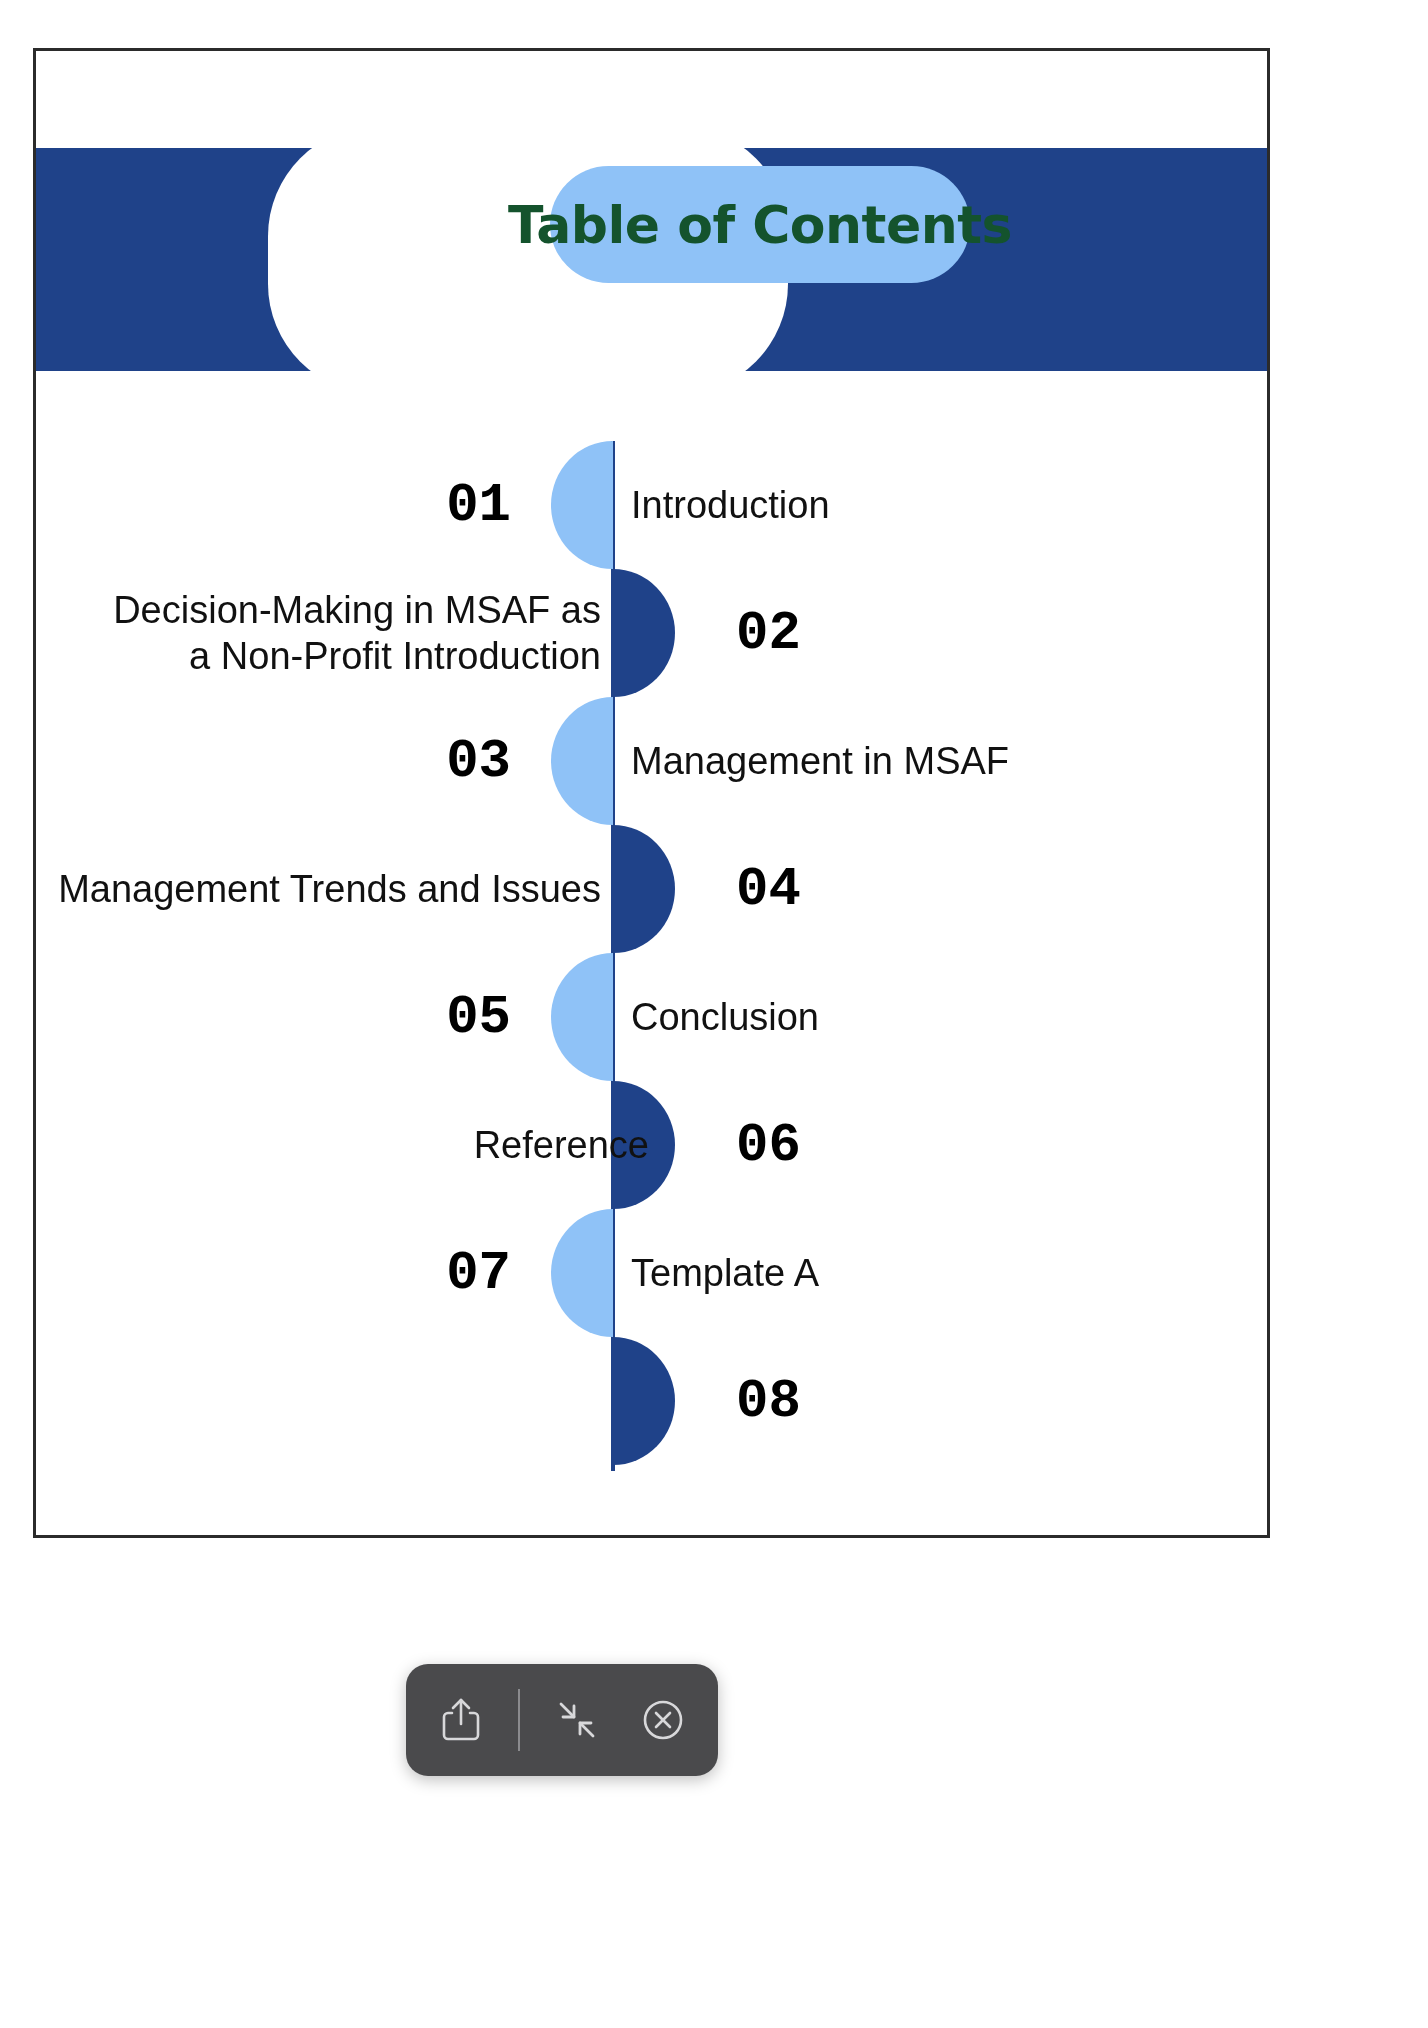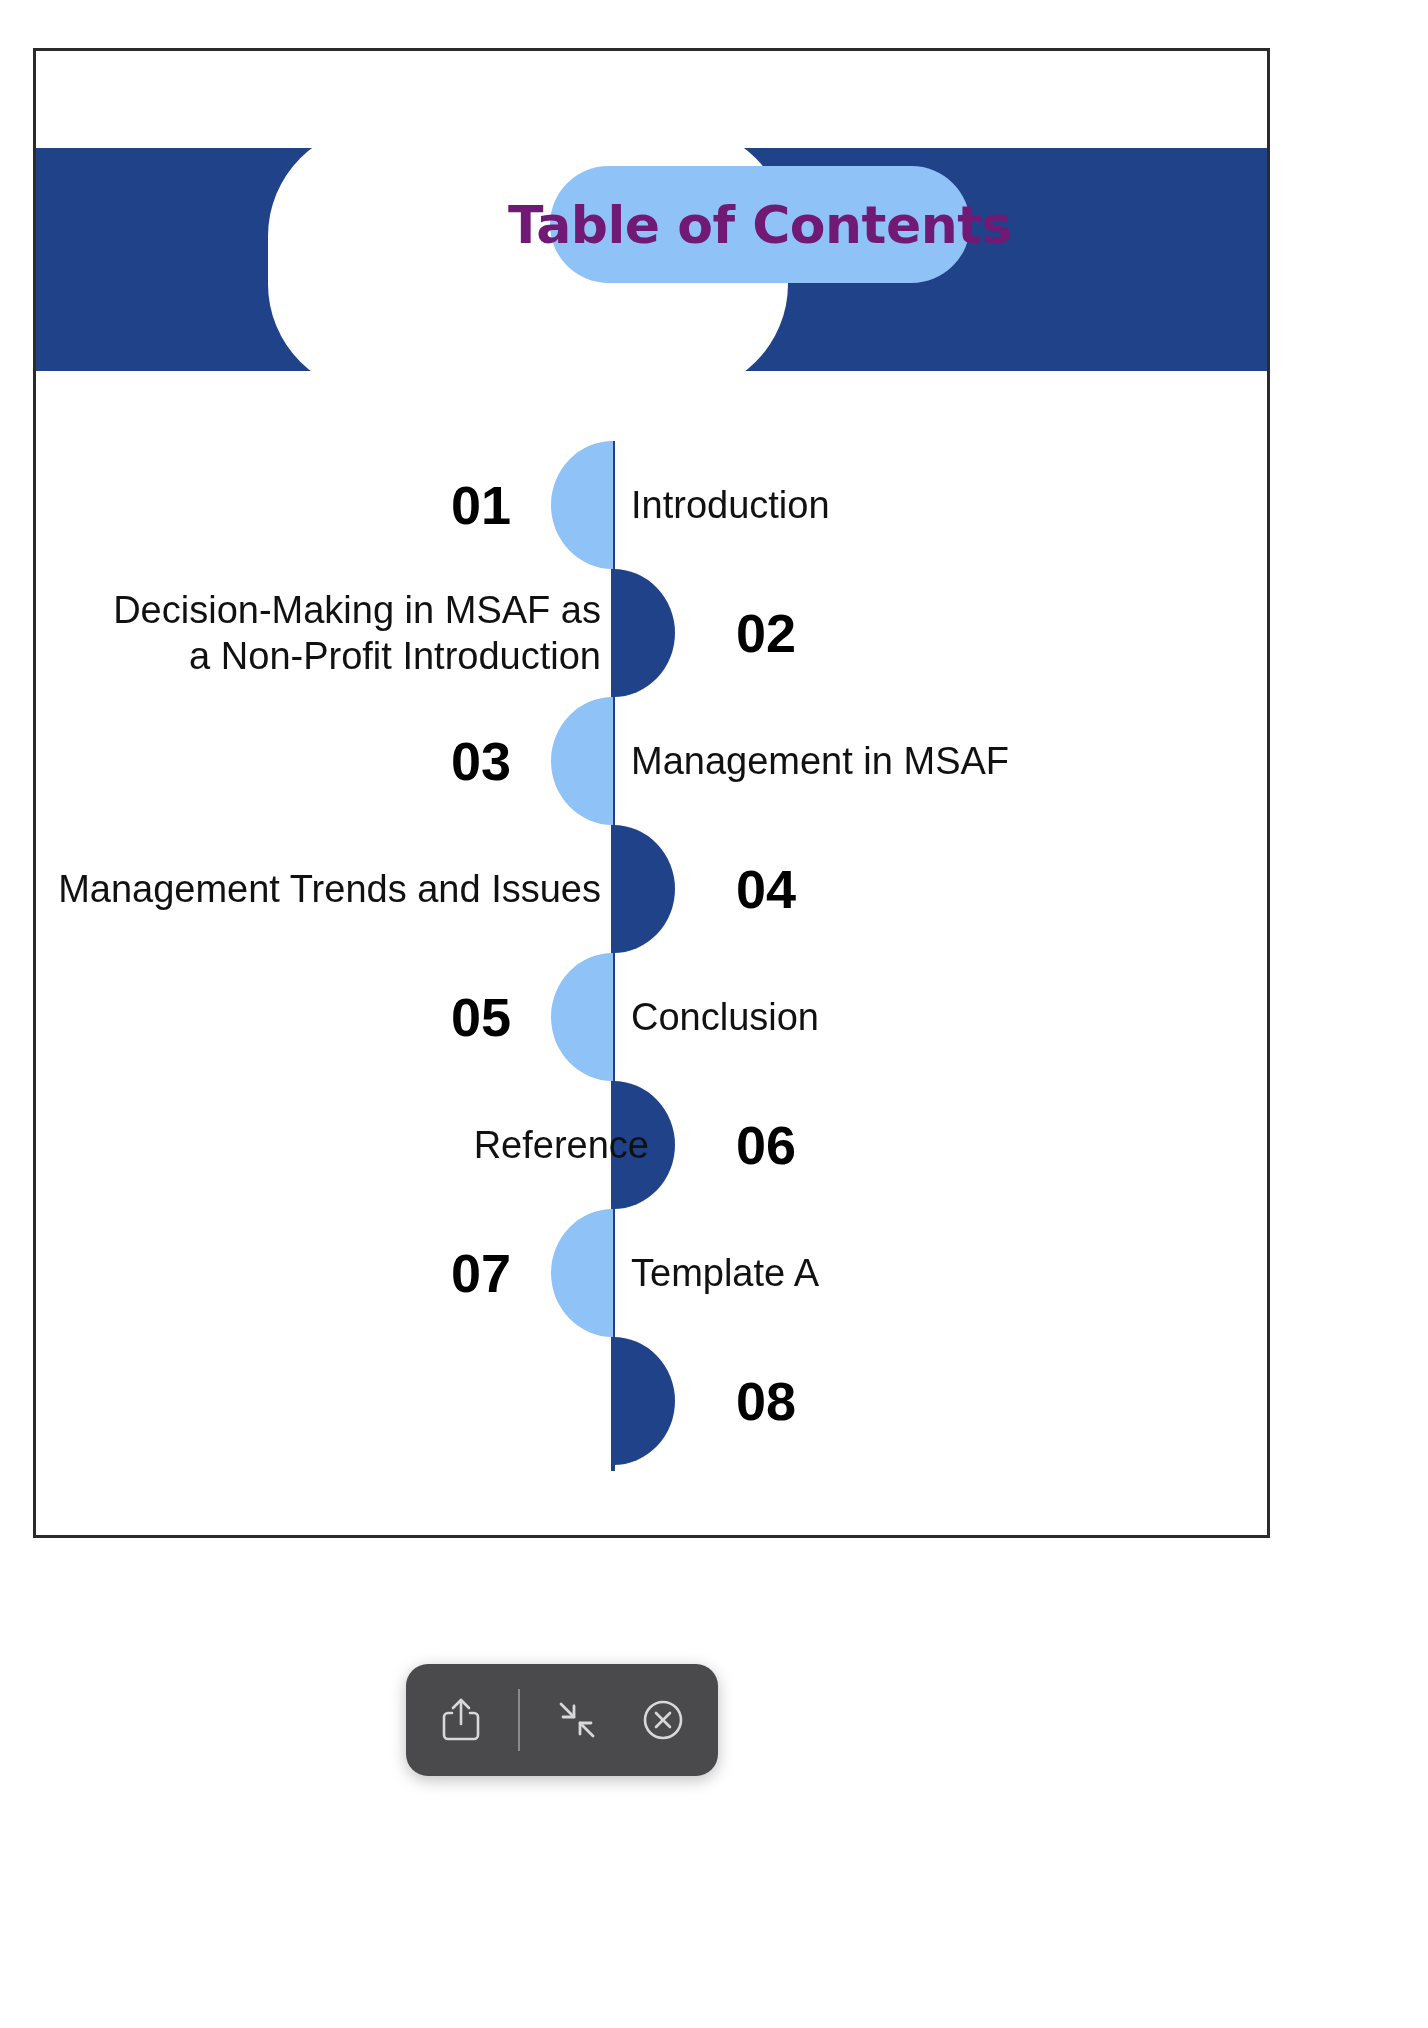--- a/index.html
+++ b/index.html
@@ -40,21 +40,21 @@
   }
   #header-pill{
     position:absolute;
     left:282px; top:40px;
     width:420px; height:117px;
     background:#8fc2f7;
     border-radius:62px;
     display:flex;align-items:center;justify-content:center;
   }
   #header-title{
-    color:#701a75;
+    color:#14532d;
     font-size:52px;
     font-weight:bold;
     letter-spacing:-0.5px;
     white-space:nowrap;
     font-family:"DejaVu Sans", sans-serif;
   }
 
   
   #toc{
     position:absolute;
@@ -103,21 +103,21 @@
 
   .toc-num{
     position:absolute;
     top:0;
     height:128px;
     display:flex;
     align-items:center;
     font-size:54px;
     font-weight:bold;
     color:#000000;
-    font-family:Liberation Sans, sans-serif;
+    font-family:Liberation Mono, monospace;
   }
   .toc-label{
     position:absolute;
     top:0;
     height:128px;
     display:flex;
     align-items:center;
     font-size:38px;
     color:#111111;
     line-height:1.22;

